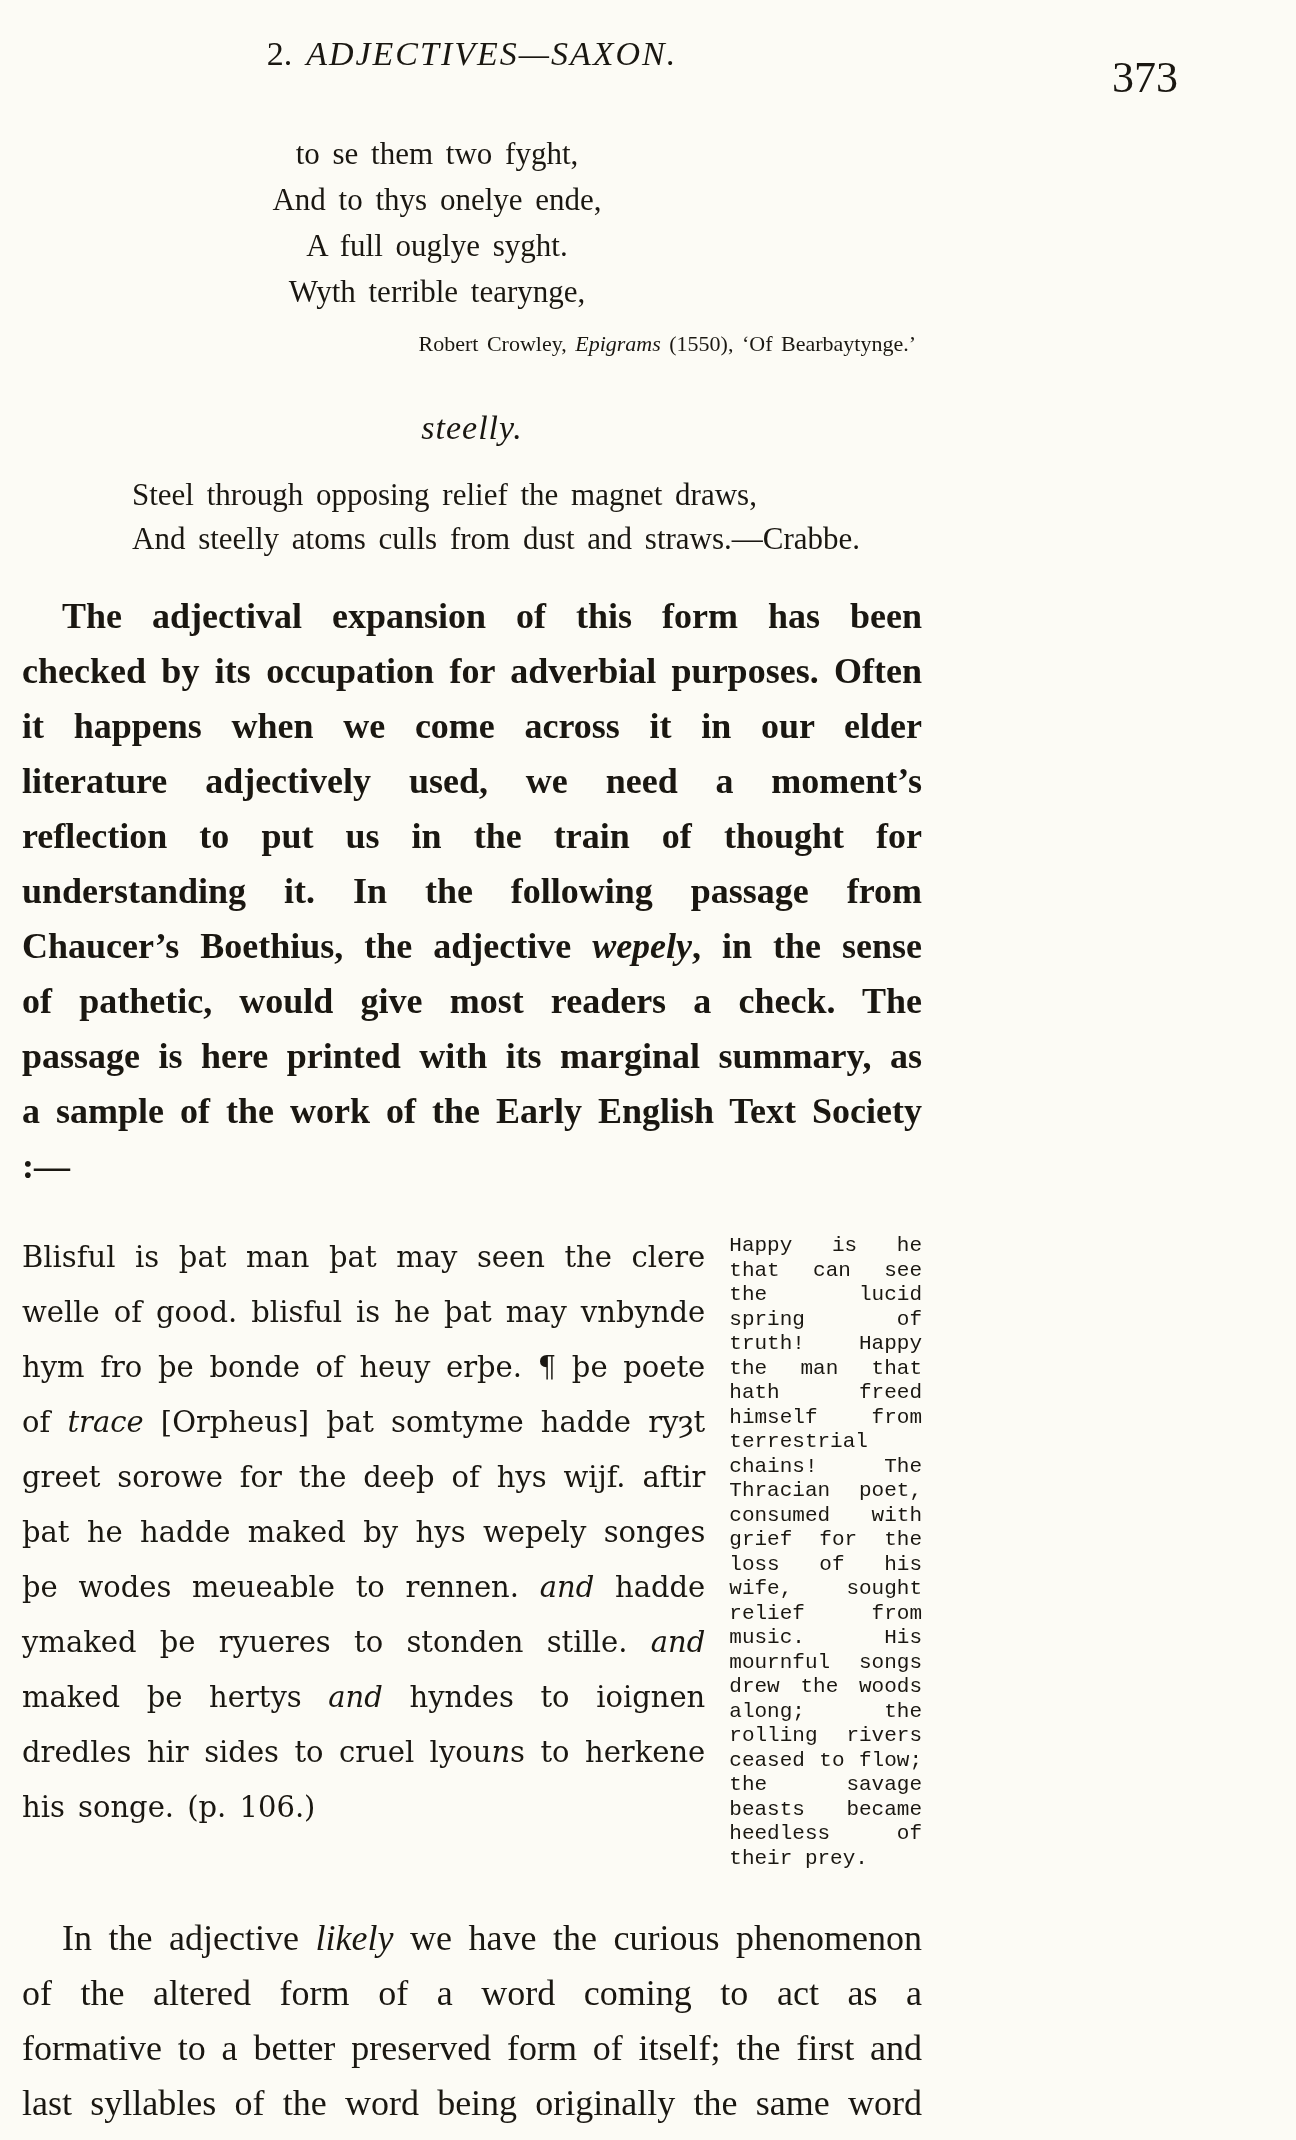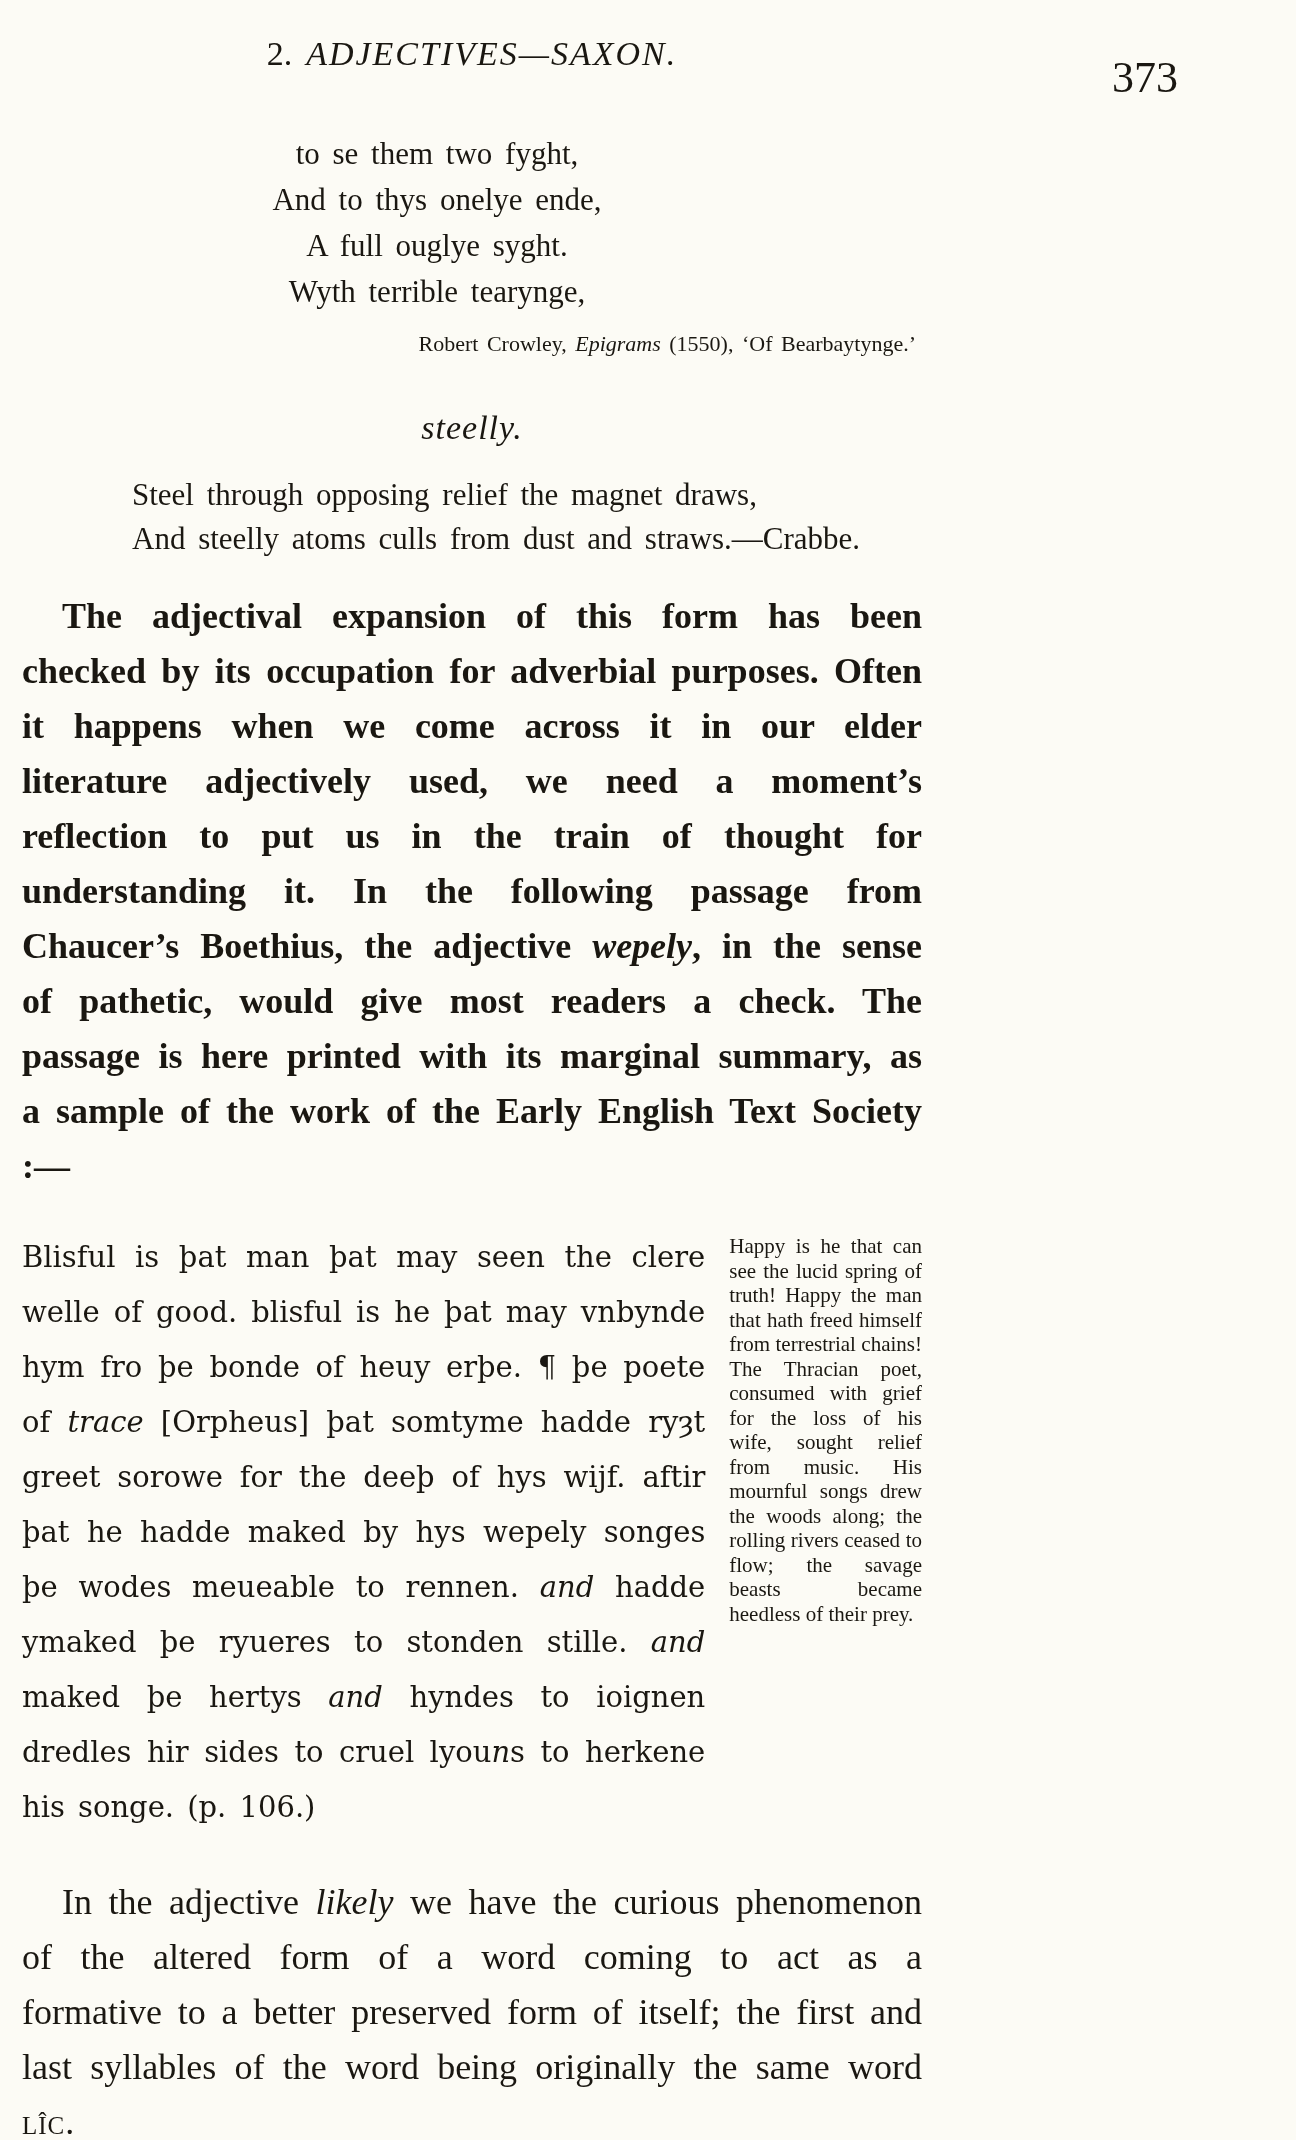--- a/index.html
+++ b/index.html
@@ -105,20 +105,21 @@
     word-spacing: 4px;
   }
   .margin-note {
     margin-left: 24px;
     width: 198px;
     font-size: 21px;
     line-height: 24.5px;
     text-align: justify;
     padding-top: 4px;
     word-spacing: 0px;
+    font-family: Liberation Mono, monospace;
   }
 </style>
 </head>
 <body>
 
 <div class="page">
 
   <div class="page-number">373</div>
 
   <div class="textblock">

